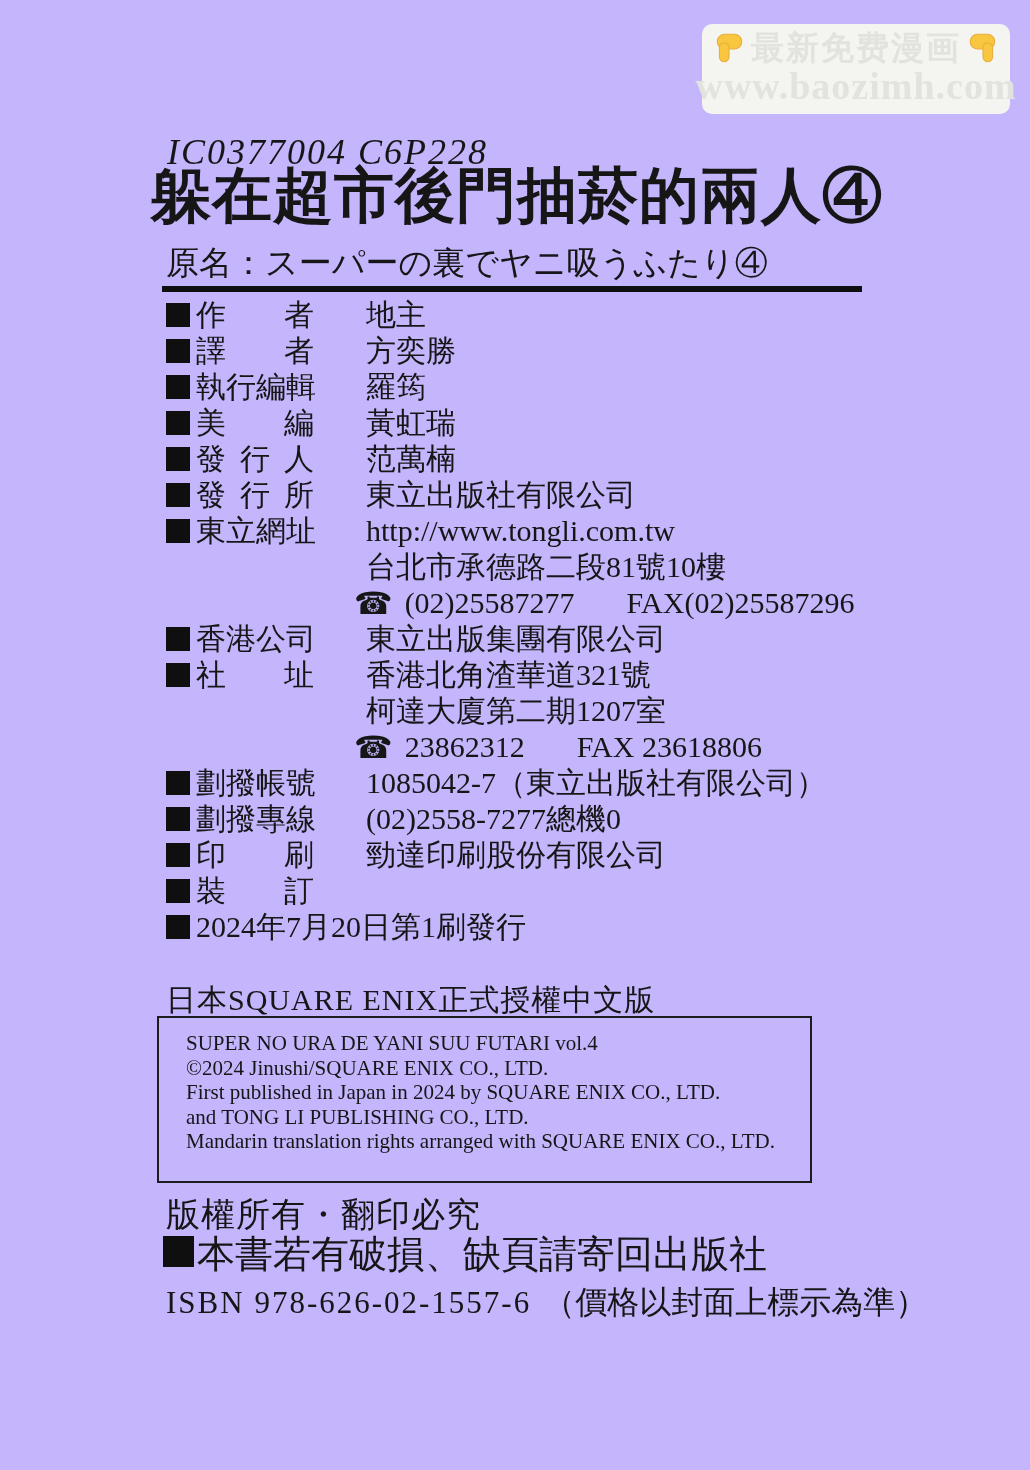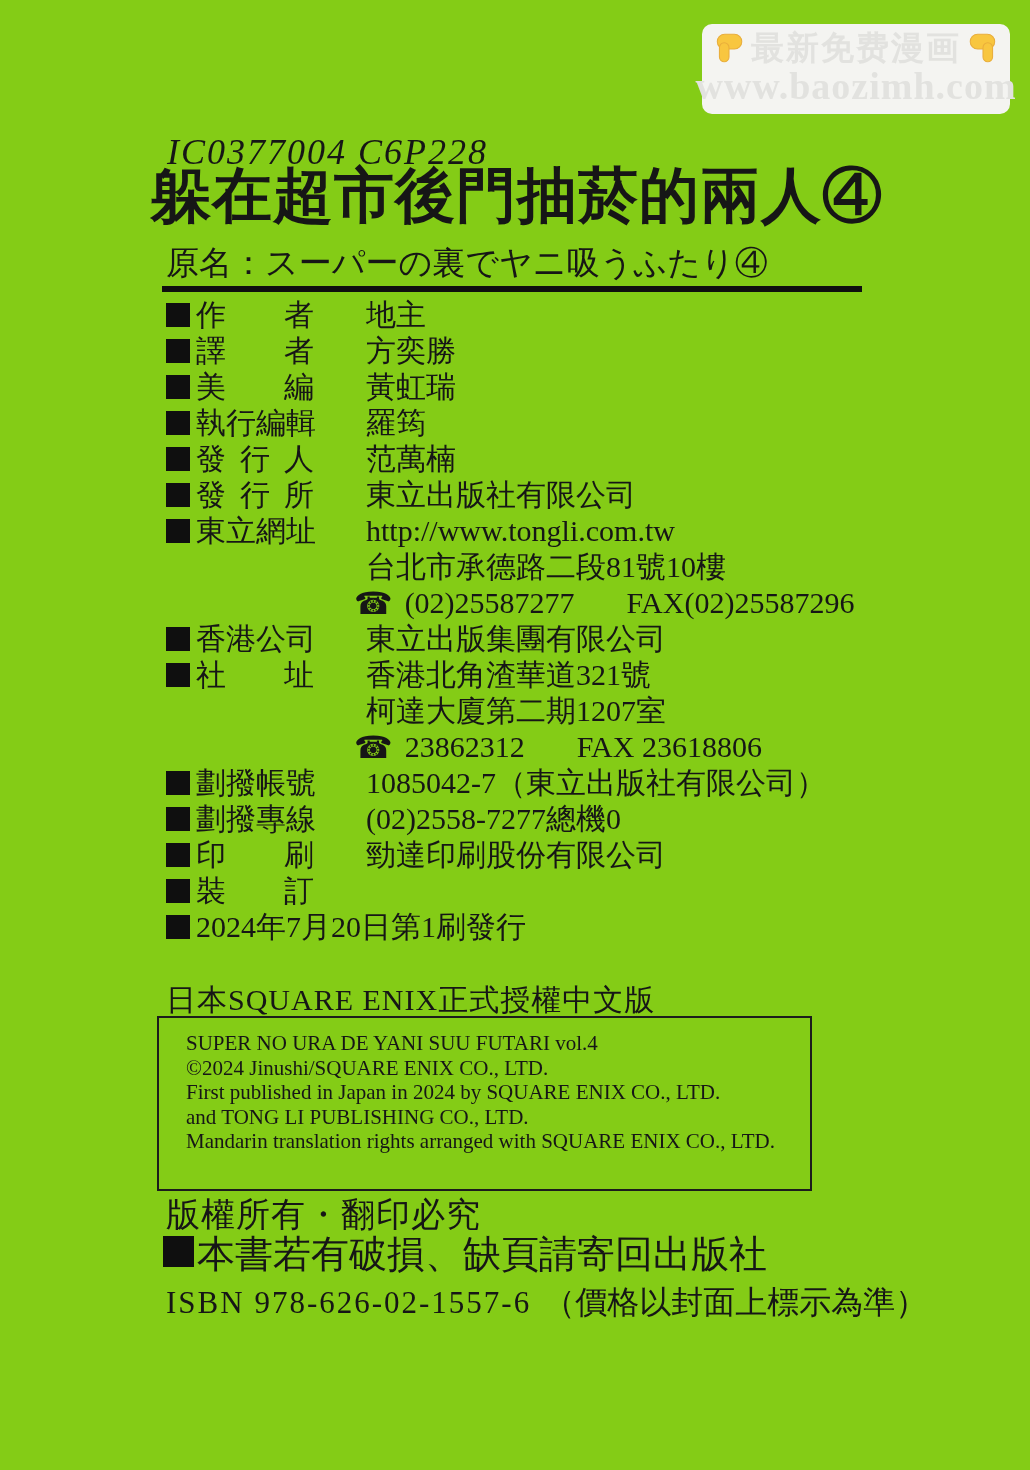--- a/index.html
+++ b/index.html
@@ -3,21 +3,21 @@
 <meta charset="utf-8">
 <style>
   html,body{margin:0;padding:0;}
   body{
     font-family:"Liberation Serif","DejaVu Serif",serif;
     background:#e9e9e9;
   }
   .page{
     position:relative;
     width:1030px;height:1470px;
-    background:#84cc16;
+    background:#c4b5fd;
     color:#161616;
     overflow:hidden;
     margin:0 auto;
   }
 
   
   .watermark{
     position:absolute;left:702px;top:24px;width:308px;height:90px;
     background:#f4f4f1;border-radius:10px;
     display:flex;flex-direction:column;align-items:center;justify-content:center;
@@ -41,21 +41,21 @@
   .colgap{width:52px;flex:none;}
   .crow.phone .colgap{width:40px;}
   .crow.cont .sq,.crow.phone .sq{visibility:hidden;}
   .phone-ic{margin-right:12px;font-size:31px;}
   .fax{margin-left:52px;}
 
   
   .license-heading{position:absolute;left:166px;top:980px;font-size:30px;letter-spacing:1px;}
   .license-box{
     position:absolute;left:157px;top:1016px;width:624px;height:146px;
-    border:2px solid #1c1c1c;padding:13px 0 12px 27px;
+    border:2px solid #1c1c1c;padding:13px 0 4px 27px;
   }
   .license-box p{margin:0;font-size:21px;line-height:24.5px;}
 
   
   .rights-notice{position:absolute;left:166px;top:1192px;font-size:34px;letter-spacing:1px;}
   .damage-notice{position:absolute;left:163px;top:1229px;font-size:38px;white-space:nowrap;}
   .damage-notice .sq-inline{display:inline-block;width:31px;height:31px;background:#0f0f0f;margin-right:3px;}
   .isbn-line{position:absolute;left:166px;top:1281px;font-size:31px;letter-spacing:2px;white-space:nowrap;}
   .isbn-note{font-size:32px;letter-spacing:0;margin-left:12px;}
 </style>
@@ -103,33 +103,33 @@
         <span class="sq"></span>
         <span class="lbl">譯者</span>
         <span class="colgap"></span>
 
         <span class="val">方奕勝</span>
 
       </div>
 
       <div class="crow labeled">
         <span class="sq"></span>
+        <span class="lbl">執行編輯</span>
+        <span class="colgap"></span>
+
+        <span class="val">羅筠</span>
+
+      </div>
+
+      <div class="crow labeled">
+        <span class="sq"></span>
         <span class="lbl">美編</span>
         <span class="colgap"></span>
 
         <span class="val">黃虹瑞</span>
-
-      </div>
-
-      <div class="crow labeled">
-        <span class="sq"></span>
-        <span class="lbl">執行編輯</span>
-        <span class="colgap"></span>
-
-        <span class="val">羅筠</span>
 
       </div>
 
       <div class="crow labeled">
         <span class="sq"></span>
         <span class="lbl">發行人</span>
         <span class="colgap"></span>
 
         <span class="val">范萬楠</span>
 

